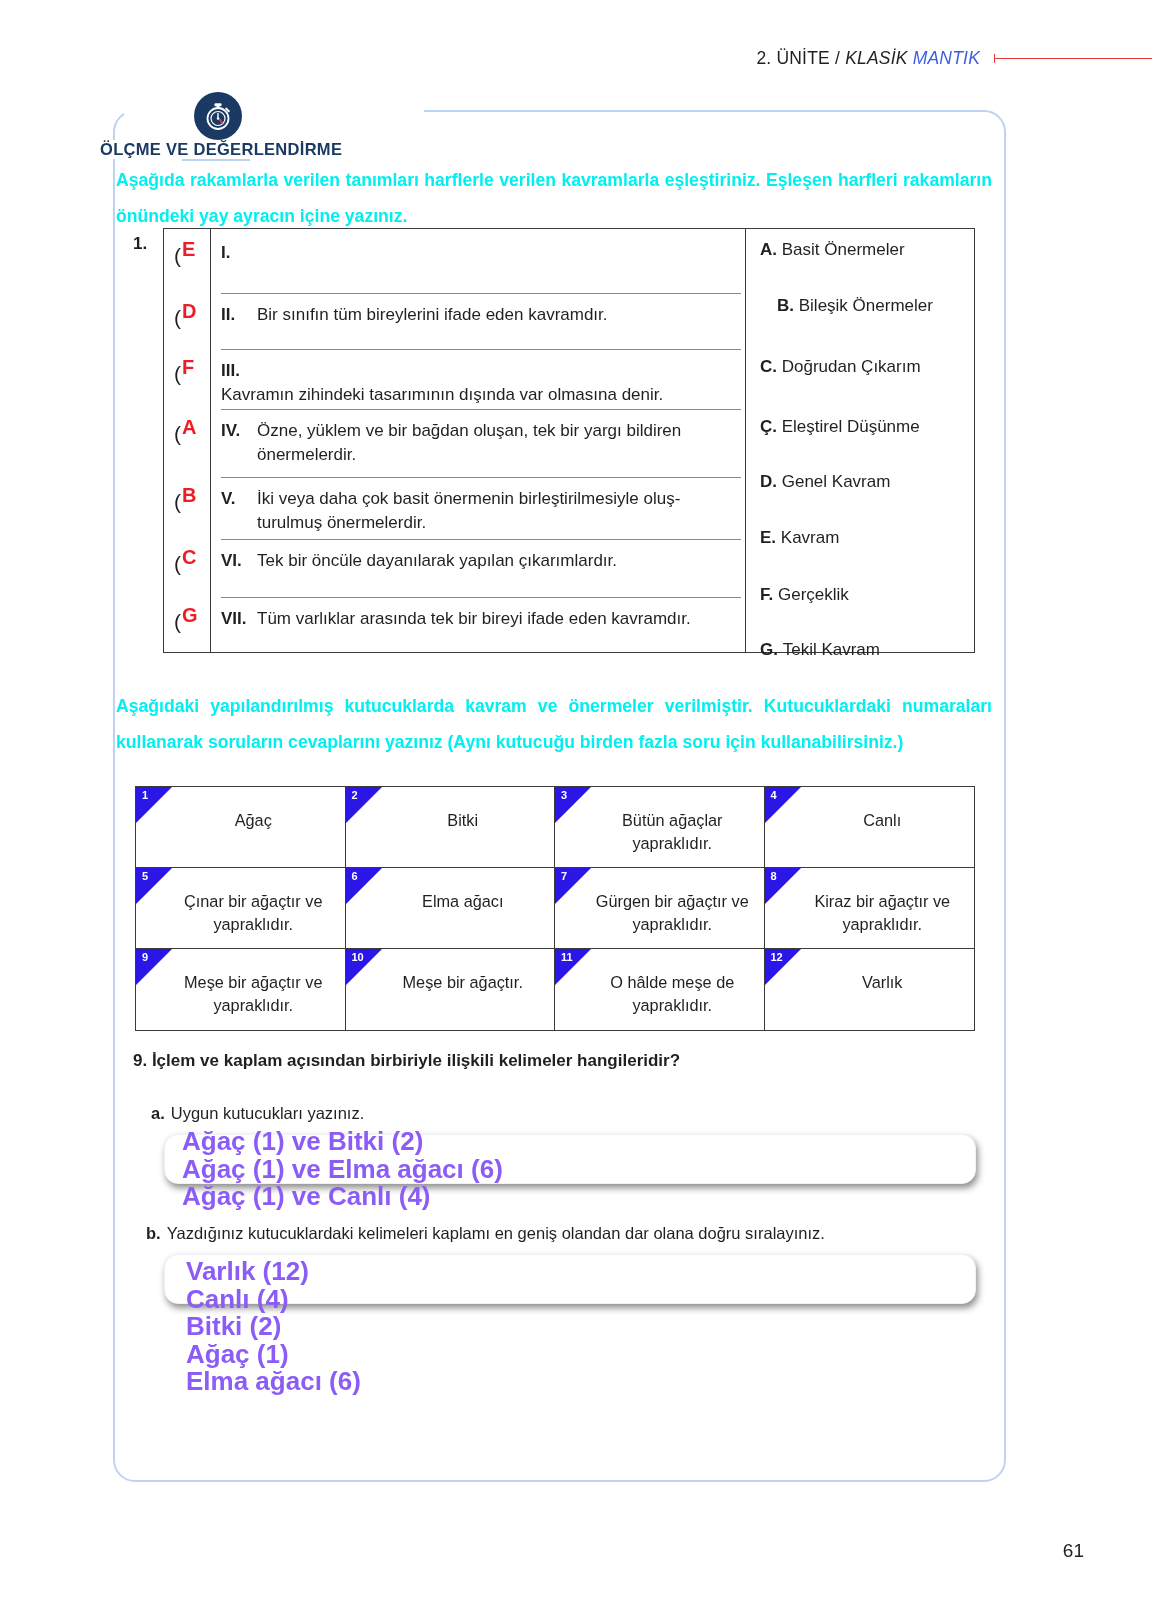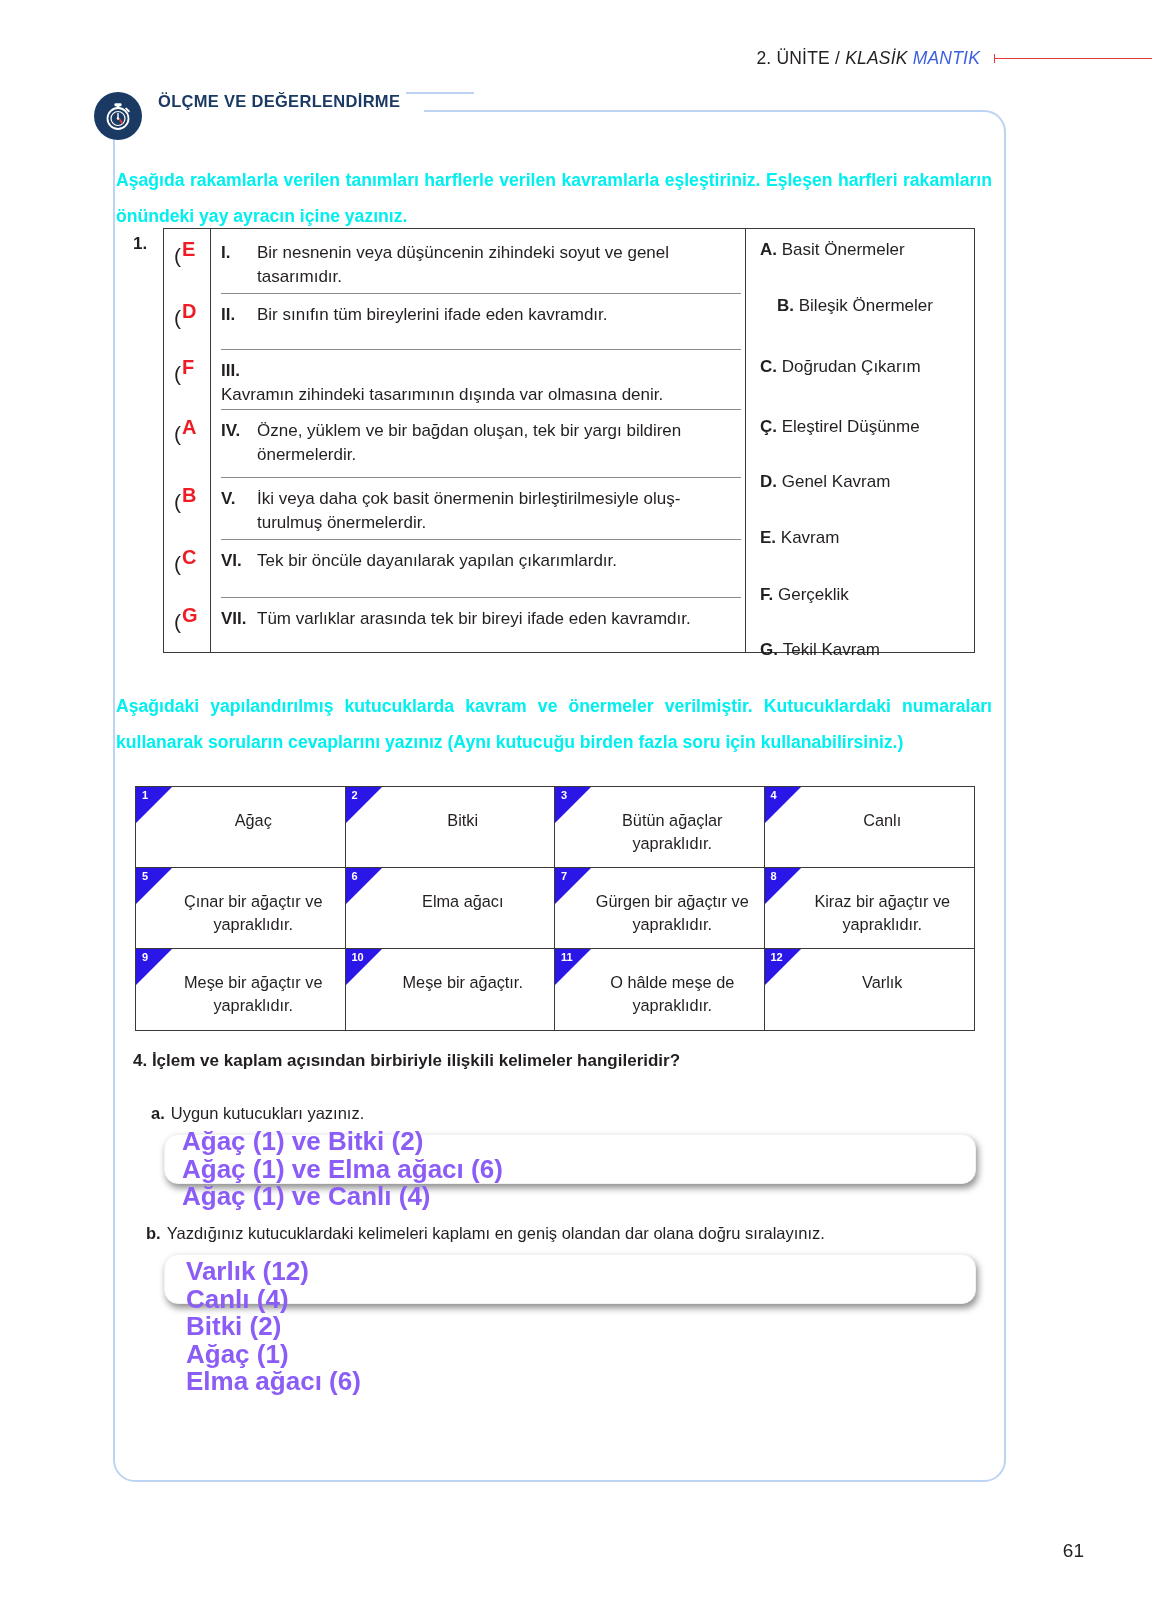--- a/index.html
+++ b/index.html
@@ -53,24 +53,26 @@
     width: 893px;
     height: 1372px;
     border: 2px solid #bcd4f2;
     border-radius: 22px;
     background: transparent;
   }
 
   
   .sec-head {
     position: absolute;
-    left: 94px;
+    left: 84px;
     top: 92px;
     display: flex;
+    align-items: center;
     z-index: 5;
+    flex-direction: column;
   }
   .sec-icon-wrap {
     width: 48px; height: 48px;
     position: relative;
     flex: 0 0 auto;
   }
   .sec-icon {
     width: 48px; height: 48px;
     border-radius: 50%;
     background: #1b3a63;
@@ -333,21 +335,20 @@
         <div class="paren-slot" style="top: 262px;">(</div>
         <div class="ans-letter" style="top: 256px; left: 18px;">B</div>
         <div class="paren-slot" style="top: 324px;">(</div>
         <div class="ans-letter" style="top: 318px; left: 18px;">C</div>
         <div class="paren-slot" style="top: 382px;">(</div>
         <div class="ans-letter" style="top: 376px; left: 18px;">G</div>
       </div>
     <div class="col-defs" id="col-defs">
         <div class="def-row" style="top: 12px;">
           <span class="rn">I.</span>
-          <span>Bir nesnenin veya düşüncenin zihindeki soyut ve genel tasarımıdır.</span>
         </div>
         <div class="def-sep" style="top: 64px;"></div>
         <div class="def-row" style="top: 74px;">
           <span class="rn">II.</span>
           <span>Bir sınıfın tüm bireylerini ifade eden kavramdır.</span>
         </div>
         <div class="def-sep" style="top: 120px;"></div>
         <div class="def-row" style="top: 130px; flex-direction: column;">
           <span class="rn">III.</span>
           <span>Kavramın zihindeki tasarımının dışında var olmasına denir.</span>
@@ -444,21 +445,21 @@
       <div class="bx-num">11</div>
       <div class="bx-text">O hâlde meşe de yapraklıdır.</div>
     </div>
     <div class="bx">
       <div class="bx-corner" style="border-left-color: rgb(43, 22, 232);"></div>
       <div class="bx-num">12</div>
       <div class="bx-text">Varlık</div>
     </div>
   </div>
 
-<div class="q2-head">4. İçlem ve kaplam açısından birbiriyle ilişkili kelimeler hangileridir?</div>
+<div class="q2-head">9. İçlem ve kaplam açısından birbiriyle ilişkili kelimeler hangileridir?</div>
 
 <div class="sub-a"><span class="sub-lab">a.</span><span>Uygun kutucukları yazınız.</span></div>
 
 <div class="ansbox" id="ansbox-a"></div>
 <div class="hand" id="hand-a">Ağaç (1) ve Bitki (2)
 Ağaç (1) ve Elma ağacı (6)
 Ağaç (1) ve Canlı (4)</div>
 
 <div class="sub-b"><span class="sub-lab">b.</span><span>Yazdığınız kutucuklardaki kelimeleri kaplamı en geniş olandan dar olana doğru sıralayınız.</span></div>
 

